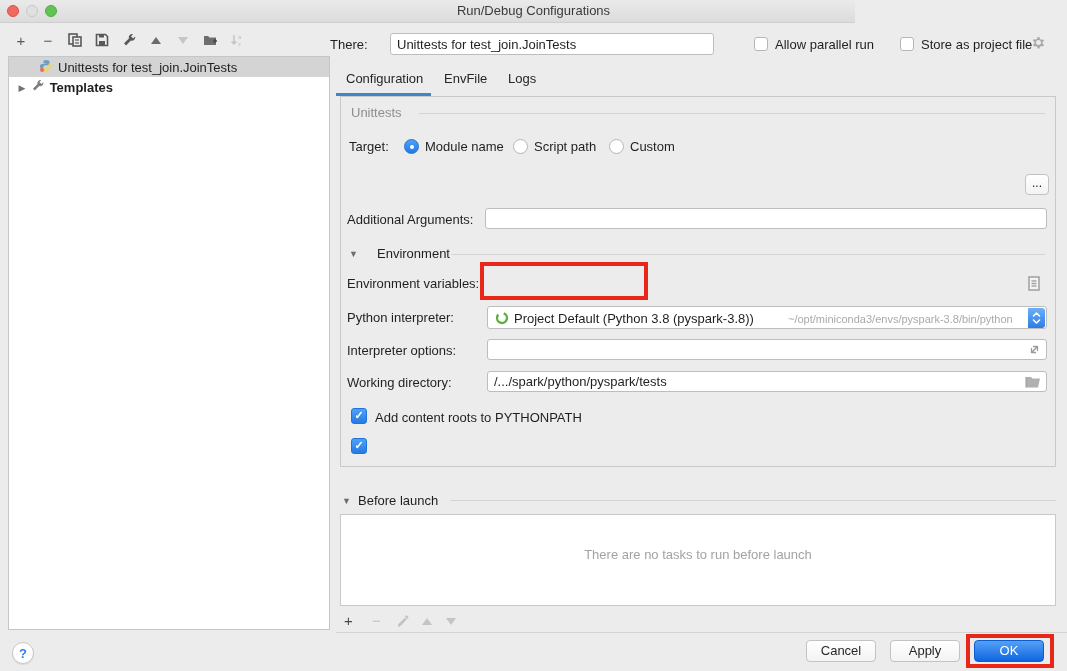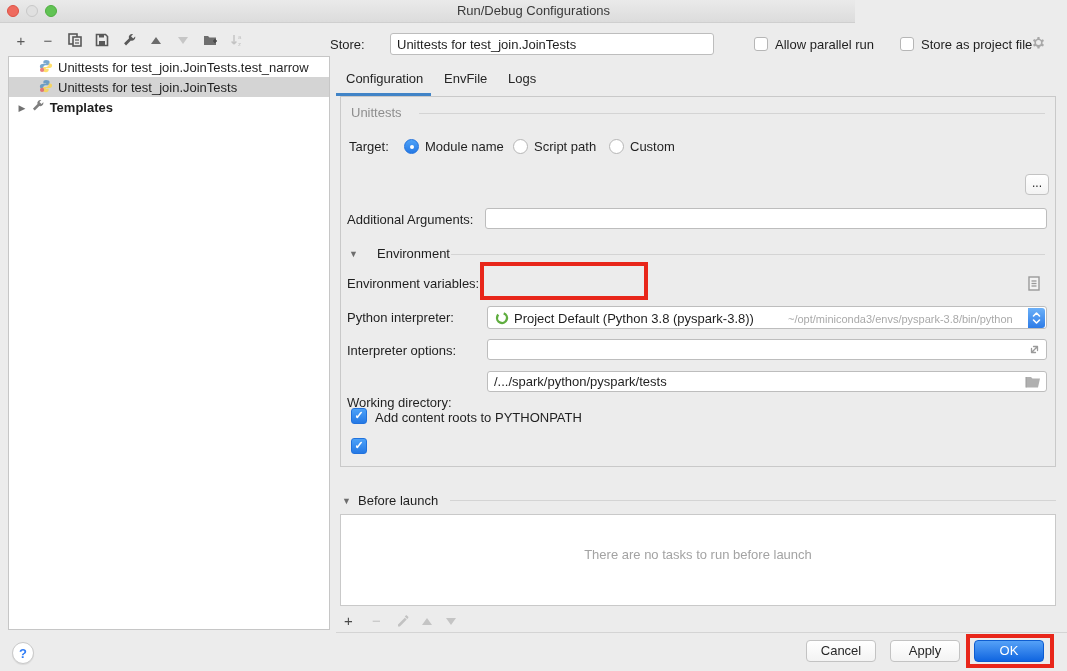--- a/index.html
+++ b/index.html
@@ -122,49 +122,40 @@
   <div class="ic dis">
     <svg width="14" height="14" viewBox="0 0 14 14">
         <path d="M4 2v9M4 11l-2.4-2.6M4 11l2.4-2.6" stroke="#c3c3c3" stroke-width="1.5" fill="none"></path>
         <text x="8" y="5.5" font-size="6" fill="#c3c3c3" font-family="Liberation Sans, sans-serif">a</text>
         <text x="8" y="13" font-size="6" fill="#c3c3c3" font-family="Liberation Sans, sans-serif">z</text>
       </svg>
   </div>
 </div>
 
 <div class="abs tree">
-  <div class="trow" style="padding-left:30px;">
-    <span class="ticon" style="opacity:.75">
-      <svg width="14" height="14" viewBox="0 0 16 16">
-          <path fill="#4b8bbe" d="M8 1C6 1 5 1.9 5 3.1V5h3.2v.8H3.6C2.1 5.8 1 6.9 1 8.5S2.1 11 3.6 11H5V9.3C5 8 6.1 7 7.4 7h2.8C11.3 7 12 6.2 12 5.1V3.1C12 1.9 10.5 1 8 1z"></path>
-          <path fill="#ffd43b" d="M8 15c2 0 3-.9 3-2.1V11H7.8v-.8h4.6c1.5 0 2.6-1.1 2.6-2.7S13.9 5 12.4 5H11v1.7C11 8 9.9 9 8.6 9H5.8C4.7 9 4 9.8 4 10.9v2C4 14.1 5.5 15 8 15z"></path>
-          <circle cx="3.5" cy="12.5" r="2.4" fill="#e05555"></circle>
-        </svg>
-    </span><span class="tlabel">Unittests for test_join.JoinTests.test_narrow</span>
-  </div>
   <div class="trow sel" style="padding-left:30px;">
     <span class="ticon" style="opacity:.75">
       <svg width="14" height="14" viewBox="0 0 16 16">
           <path fill="#4b8bbe" d="M8 1C6 1 5 1.9 5 3.1V5h3.2v.8H3.6C2.1 5.8 1 6.9 1 8.5S2.1 11 3.6 11H5V9.3C5 8 6.1 7 7.4 7h2.8C11.3 7 12 6.2 12 5.1V3.1C12 1.9 10.5 1 8 1z"></path>
           <path fill="#ffd43b" d="M8 15c2 0 3-.9 3-2.1V11H7.8v-.8h4.6c1.5 0 2.6-1.1 2.6-2.7S13.9 5 12.4 5H11v1.7C11 8 9.9 9 8.6 9H5.8C4.7 9 4 9.8 4 10.9v2C4 14.1 5.5 15 8 15z"></path>
           <circle cx="3.5" cy="12.5" r="2.4" fill="#e05555"></circle>
         </svg>
     </span><span class="tlabel">Unittests for test_join.JoinTests</span>
   </div>
   <div class="trow" style="padding-left:8px;">
     <span class="twisty">▶</span>
     <span class="ticon">
       <svg width="14" height="14" viewBox="0 0 16 16">
           <path fill="#7f7f7f" d="M14.2 4.6a3.6 3.6 0 0 1-4.7 3.4L4.3 13.2 2.2 11l5.2-5.2a3.6 3.6 0 0 1 4.4-4.6L9.6 3.4l2.4 2.4 2-2c.1.3.2.5.2.8z"></path>
         </svg>
     </span><span class="tlabel bold">Templates</span>
   </div>
 </div>
 
-<div class="abs label" style="left:330px;top:37px;">Store:</div>
+<div class="abs label" style="left:330px;top:37px;">There:</div>
 <input class="field" style="left: 390px; top: 33px; width: 324px;" value="Unittests for test_join.JoinTests">
 <div class="cb" style="left:754px;top:37px;"></div>
 <div class="abs label" style="left:775px;top:37px;">Allow parallel run</div>
 <div class="cb" style="left:900px;top:37px;"></div>
 <div class="abs label" style="left:921px;top:37px;">Store as project file</div>
 <div class="abs" style="left:1029px;top:35px;">
   <svg width="16" height="16" viewBox="0 0 16 16">
       <path fill="#a8a8a8" d="M13.6 8c0-.3 0-.6-.1-.9l1.5-1.1-1-1.7-1.7.6c-.4-.4-.9-.7-1.5-.9L10.5 2h-2l-.3 1.8c-.6.2-1.1.5-1.5.9l-1.7-.6-1 1.7 1.5 1.1c-.1.3-.1.6-.1.9s0 .6.1.9L4 9.8l1 1.7 1.7-.6c.4.4.9.7 1.5.9l.3 1.8h2l.3-1.8c.6-.2 1.1-.5 1.5-.9l1.7.6 1-1.7-1.5-1.1c.1-.3.1-.6.1-.7zm-4.1 2a2.5 2.5 0 1 1 0-5 2.5 2.5 0 0 1 0 5z"></path>
     </svg>
 </div>
@@ -223,21 +214,21 @@
   </div>
 
   <div class="label" style="left:6px;top:246px;">Interpreter options:</div>
   <input class="field" style="left: 146px; top: 242px; width: 560px; height: 21px; padding-right: 24px;" value="">
   <div class="abs" style="left:687px;top:246px;">
     <svg width="13" height="13" viewBox="0 0 13 13">
         <path d="M3.5 9.5 9.5 3.5M9.5 3.5h-4M9.5 3.5v4M3.5 9.5h4M3.5 9.5v-4" fill="none" stroke="#9a9a9a" stroke-width="1.3" stroke-linecap="round"></path>
       </svg>
   </div>
 
-  <div class="label" style="left:6px;top:278px;margin-top:20px;">Working directory:</div>
+  <div class="label" style="left:6px;top:278px;">Working directory:</div>
   <input class="field" style="left: 146px; top: 274px; width: 560px; height: 21px; padding-right: 26px;" value="/.../spark/python/pyspark/tests">
   <div class="abs" style="left:684px;top:278px;">
     <svg width="16" height="13" viewBox="0 0 16 13">
         <path d="M1 2h5l1.5 1.5H15l-2 9H1z" fill="#b0b0b0"></path>
         <path d="M1 2v10.5" stroke="#9a9a9a"></path>
       </svg>
   </div>
 
   <div class="cb checked" style="left:10px;top:311px;width:16px;height:16px;">✓</div>
   <div class="label" style="left:34px;top:313px;">Add content roots to PYTHONPATH</div>

